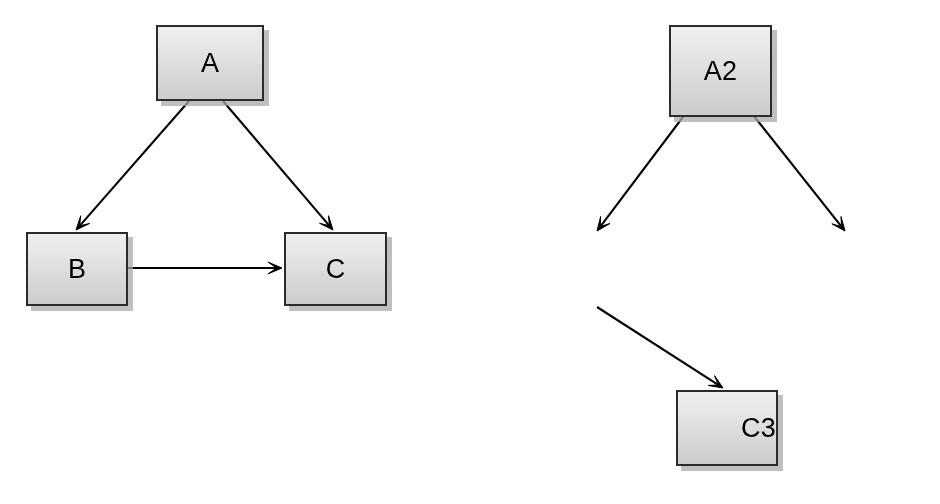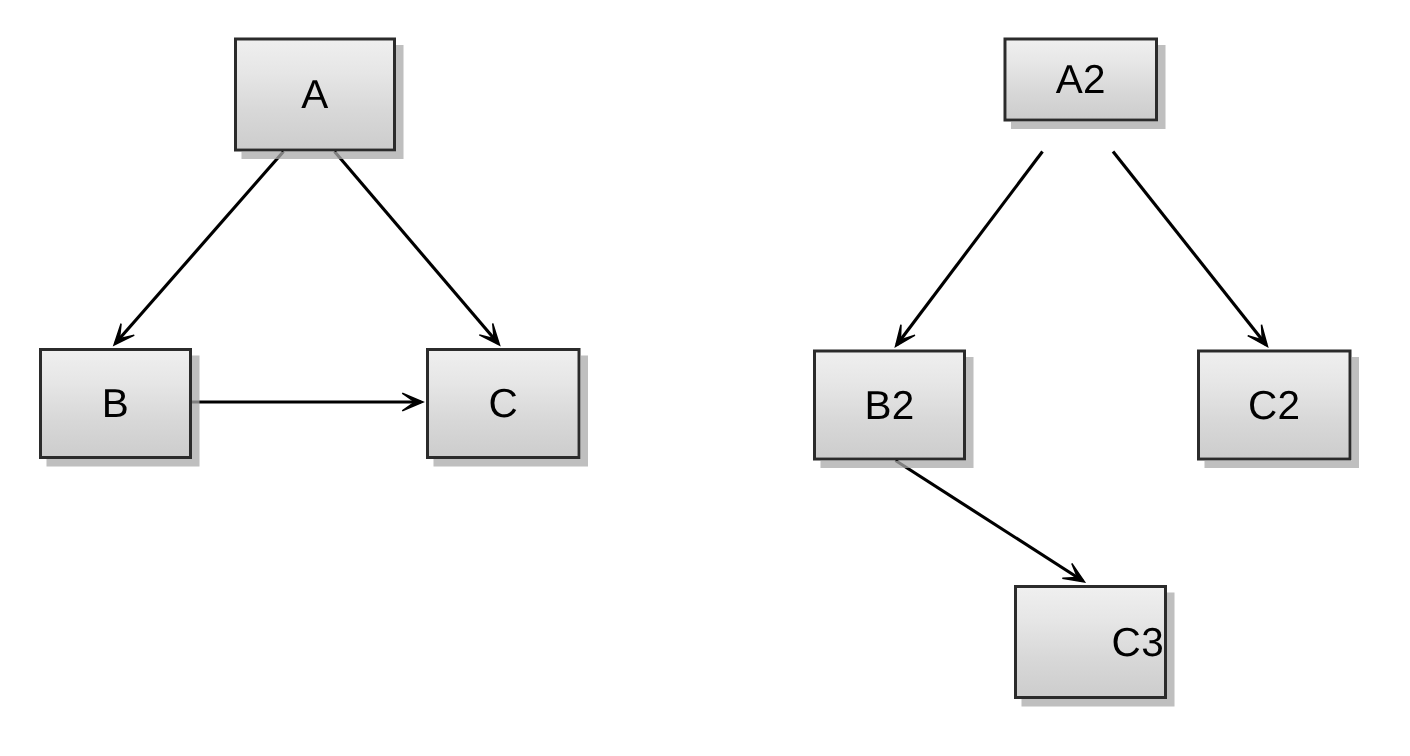--- a/index.html
+++ b/index.html
@@ -81,26 +81,20 @@
 
   <div class="node" style="left: 156px; top: 25px; width: 108px; height: 76px;">
     <span class="node-label">A</span>
   </div>
   <div class="node" style="left: 26px; top: 232px; width: 102px; height: 74px;">
     <span class="node-label">B</span>
   </div>
   <div class="node" style="left: 284px; top: 232px; width: 103px; height: 74px;">
     <span class="node-label">C</span>
   </div>
-  <div class="node" style="left: 669px; top: 25px; width: 103px; height: 56px;">
+  <div class="node" style="left: 669px; top: 25px; width: 103px; height: 92px;">
     <span class="node-label">A2</span>
-  </div>
-  <div class="node" style="left: 542px; top: 233px; width: 102px; height: 74px;">
-    <span class="node-label">B2</span>
-  </div>
-  <div class="node" style="left: 798px; top: 233px; width: 103px; height: 74px;">
-    <span class="node-label">C2</span>
   </div>
   <div class="node" style="left: 676px; top: 390px; width: 102px; height: 76px; justify-content: flex-end;">
     <span class="node-label">C3</span>
   </div>
 
 </div>
 
 </body></html>

